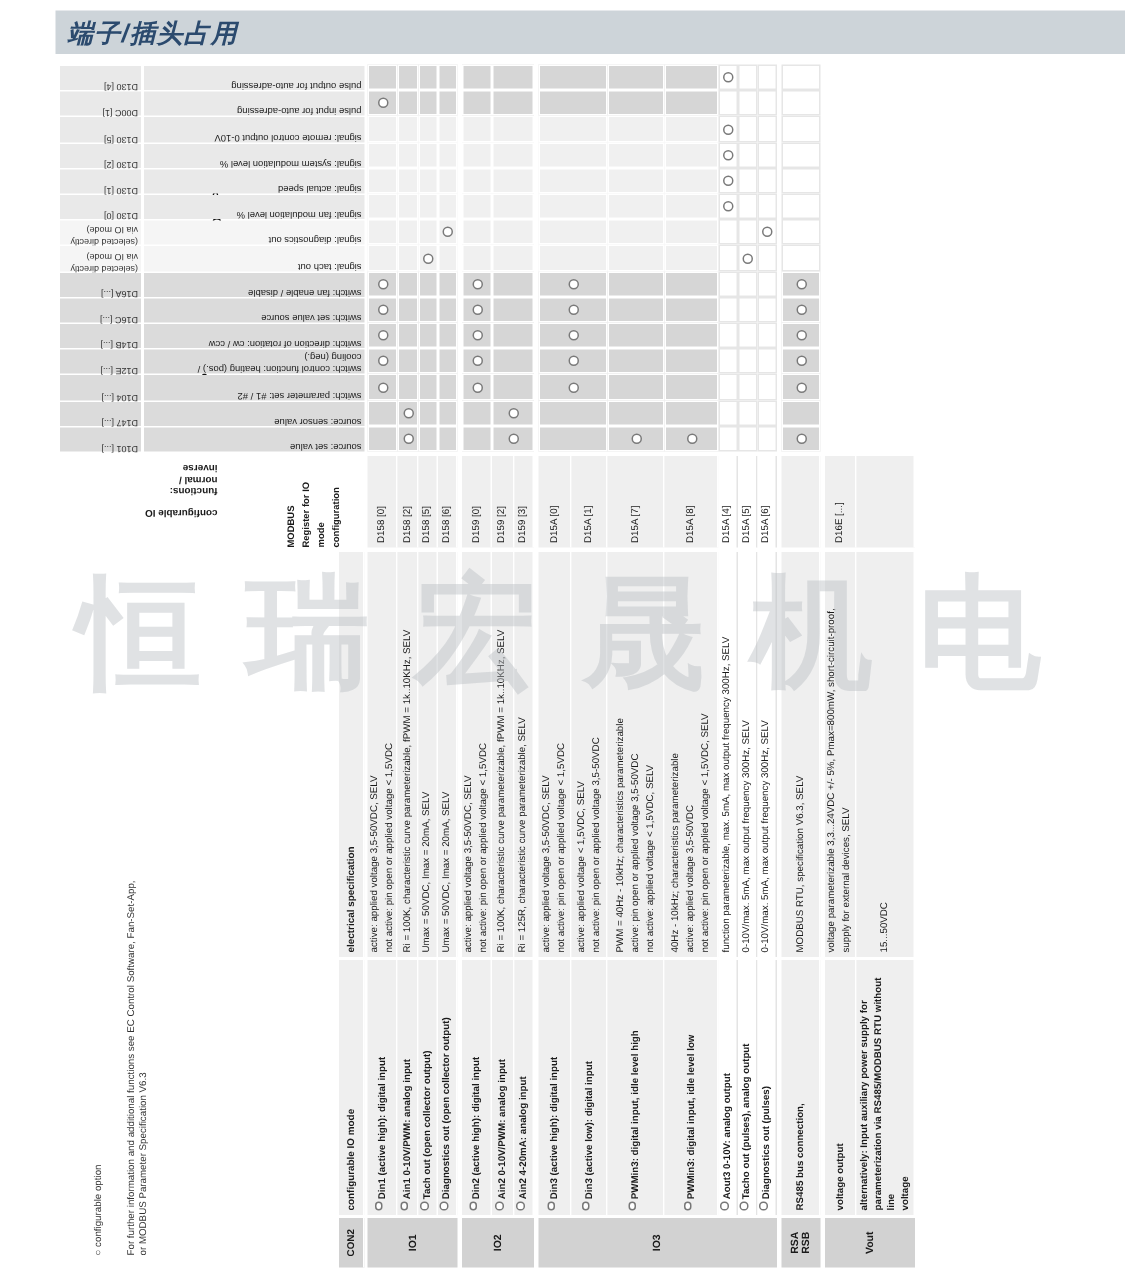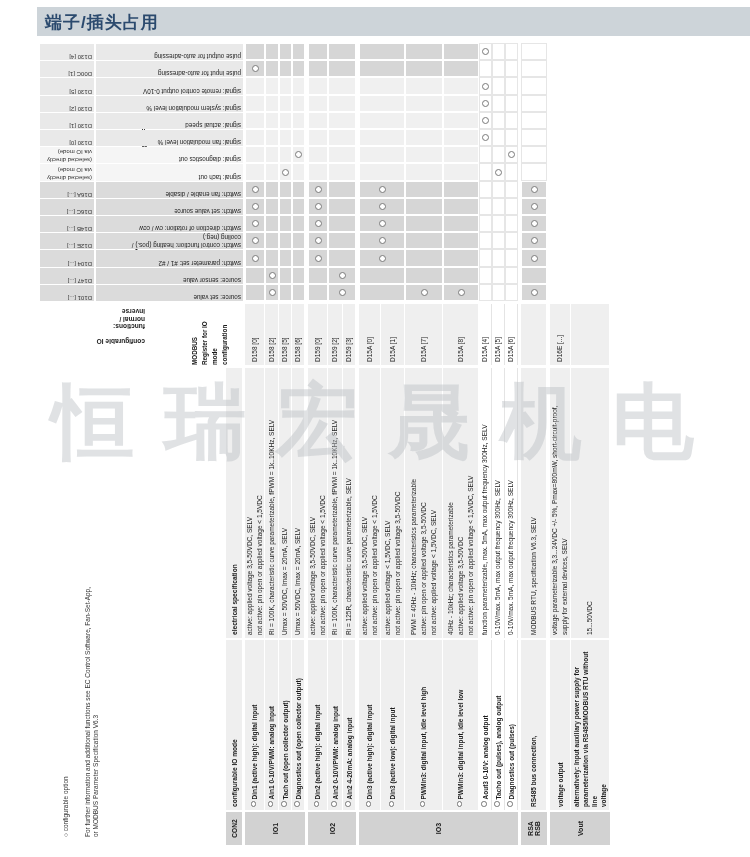--- a/index.html
+++ b/index.html
@@ -1,20 +1,20 @@
 <!DOCTYPE html>
 <html><head>
 <meta charset="utf-8">
 <style>
   html,body{margin:0;padding:0;}
   body{width:750px;height:857px;position:relative;background:#fff;overflow:hidden;
        font-family:"Liberation Sans", sans-serif;color:#1a1a1a;}
   .page{position:absolute;left:0;top:0;width:750px;height:857px;overflow:hidden;}
   .title-bar{position:absolute;left:37px;top:7px;width:713px;height:29px;background:#cdd4d9;}
-  .title-bar span{display:block;padding:4px 0 0 8px;font-size:17px;font-weight:bold;color:#2b4a6e;letter-spacing:1px;}
+  .title-bar span{display:block;padding:4px 0 0 8px;font-size:17px;font-weight:bold;color:#2b4a6e;letter-spacing:1px;font-style:italic;}
   
   .land{position:absolute;left:40px;top:43px;width:802px;height:575px;
         transform-origin:0 0;transform:rotate(-90deg) translateX(-802px);}
   .cell{position:absolute;box-sizing:border-box;}
   .vtext{writing-mode:vertical-rl;transform:rotate(180deg);}
   .vtext div{box-sizing:border-box;}
   .fn-label{font-size:6.3px;color:#222;}
   .fn-code{font-size:6px;color:#333;}
   .hdr{font-weight:bold;font-size:6.6px;}
   .body-txt{font-size:6.5px;line-height:10px;}

